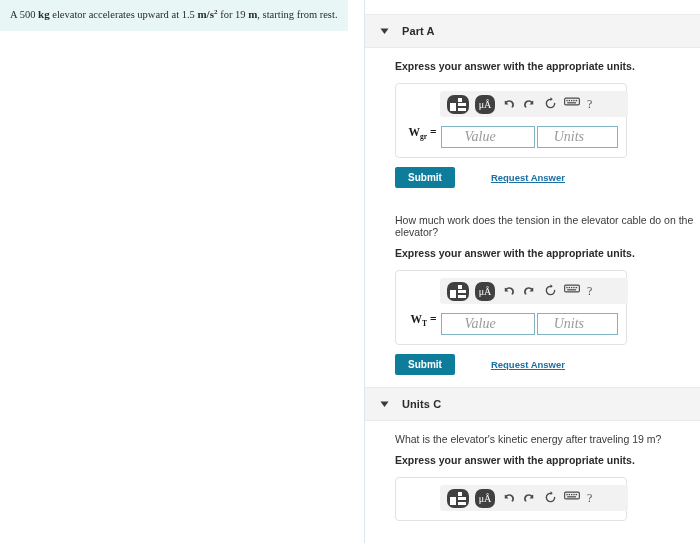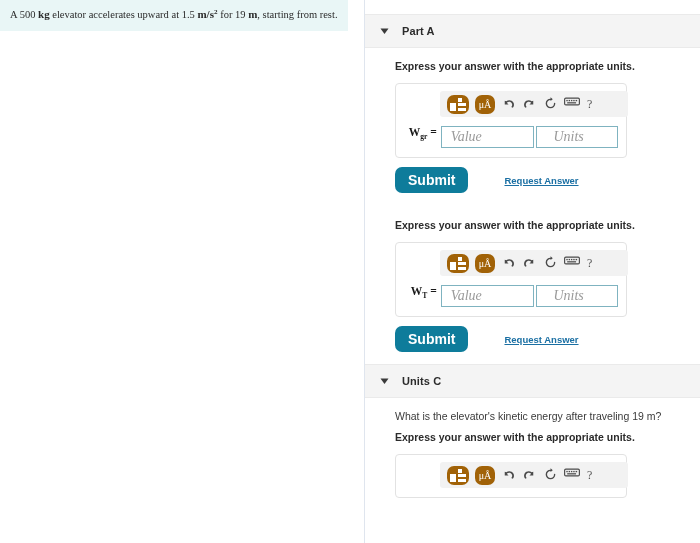--- a/index.html
+++ b/index.html
@@ -132,21 +132,21 @@
   .tb-btn {
     display: inline-flex;
     align-items: center;
     justify-content: center;
     cursor: pointer;
     margin-right: 6px;
   }
   .tb-square {
     width: 22px;
     height: 19px;
-    background: #a16207;
+    background: #404040;
     border-radius: 7px;
     position: relative;
   }
   .tb-square.second {
     width: 20px;
     color: #ffffff;
     font-family: "Liberation Serif", serif;
     font-size: 10px;
     display: inline-flex;
     align-items: center;
@@ -198,42 +198,42 @@
     font-size: 0.66em;
     vertical-align: sub;
   }
   .field {
     height: 22px;
     border: 1px solid #7fb3c0;
     background: #ffffff;
     box-sizing: border-box;
     display: flex;
     align-items: center;
-    padding-left: 9px;
+    padding-left: 23px;
     font-family: "Liberation Serif", serif;
     font-style: italic;
     font-size: 14px;
     color: #9a9a9a;
     cursor: text;
   }
   .field.value { width: 97px; }
   .field.units { width: 84px; margin-left: 2px; padding-left: 16px; }
 
   .actions {
     display: flex;
     align-items: center;
     margin-top: 9px;
   }
   .submit-btn {
     background: #0e7c9b;
     color: #ffffff;
-    font-size: 14px;
+    font-size: 10px;
     font-weight: bold;
     border: none;
-    border-radius: 7px;
+    border-radius: 2px;
     padding: 5px 13px;
     cursor: pointer;
     font-family: "Liberation Sans", sans-serif;
   }
   .request-link {
     margin-left: 20px;
     color: #1a6fa3;
     font-size: 9.5px;
     font-weight: bold;
     text-decoration: underline;
@@ -328,20 +328,21 @@
           <button class="submit-btn">Submit</button>
           <span class="request-link">Request Answer</span>
         </div>
       </div>
     </div>
 
     <div class="part-spacer"></div>
 
     <div class="part">
       <div class="part-body">
+        <div class="question">How much work does the tension in the elevator cable do on the elevator?</div>
         <div class="instruction">Express your answer with the appropriate units.</div>
 
         <div class="answer-box">
           <div class="toolbar">
             <span class="tb-btn">
               <span class="tb-square">
                 <span class="tpl-grid">
                   <span class="tpl-a"></span>
                     <span class="tpl-b"></span>
                     <span class="tpl-c"></span>

